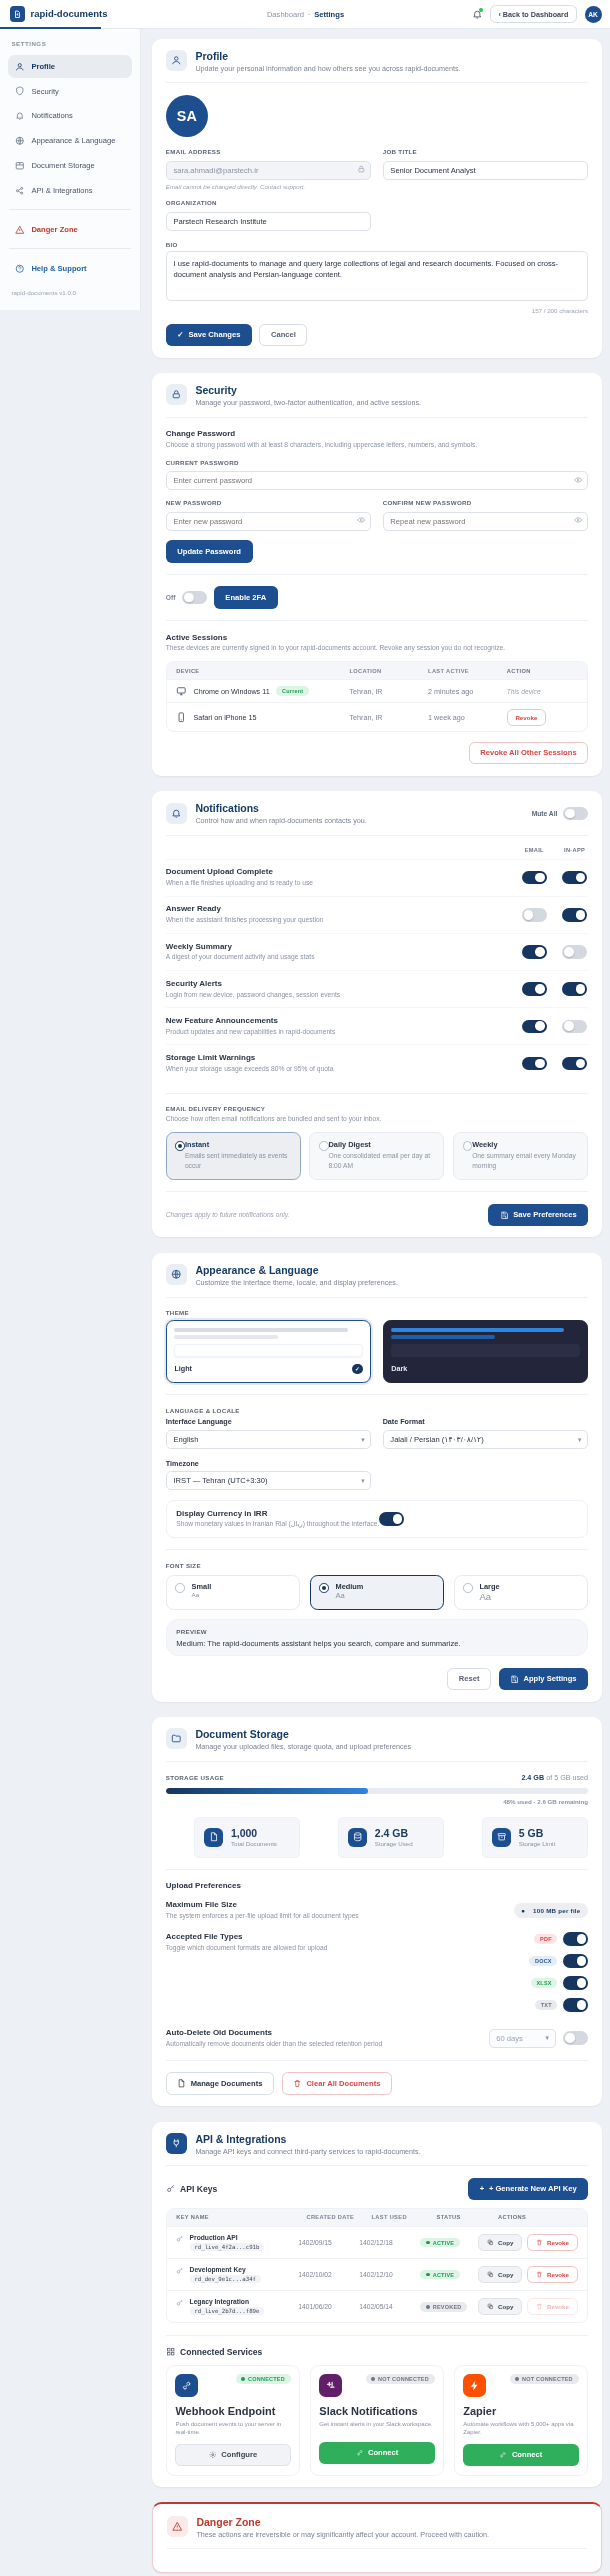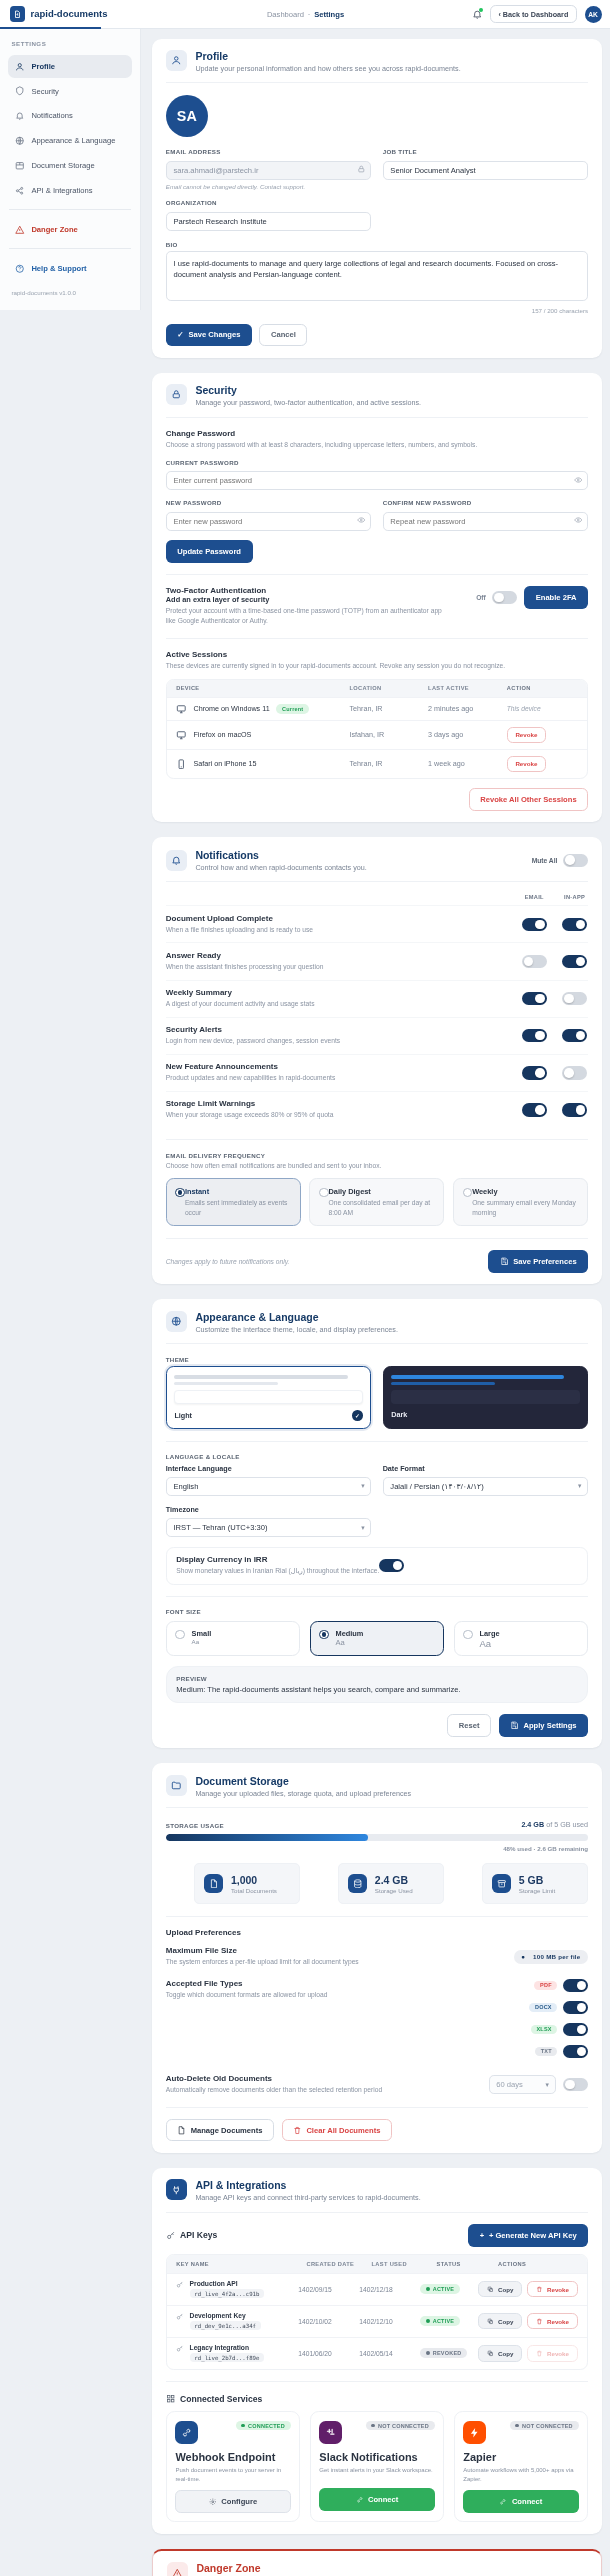--- a/index.html
+++ b/index.html
@@ -375,25 +375,20 @@
                   <circle cx="12" cy="12" r="2.5"></circle>
                 </svg>
               </span>
           </div>
         </div>
       </div>
       <button class="btn btn-primary" style="margin-top:9.5px;">Update Password</button>
 
       <div class="hdiv"></div>
       <div class="row-split">
-        <div style="max-width:286px;">
-          <div class="sub-title">Two-Factor Authentication</div>
-          <div class="sub-title" style="font-size:7.4px;">Add an extra layer of security</div>
-          <div class="sub-desc">Protect your account with a time-based one-time password (TOTP) from an authenticator app like Google Authenticator or Authy.</div>
-        </div>
         <div style="display:flex;align-items:center;gap:6.7px;flex:none;">
           <span style="font-size:6.7px;color:#7a8494;font-weight:bold;">Off</span>
           <span class="tgl"></span>
           <button class="btn btn-primary">Enable 2FA</button>
         </div>
       </div>
 
       <div class="hdiv"></div>
       <div class="sub-title">Active Sessions</div>
       <div class="sub-desc">These devices are currently signed in to your rapid-documents account. Revoke any session you do not recognize.</div>
@@ -416,34 +411,20 @@
             <span class="badge b-green">Current</span>
           </span>
           <span class="c-loc">Tehran, IR</span>
           <span class="c-act">2 minutes ago</span>
           <span class="c-action muted-it">This device</span>
         </div>
         <div class="tbl-row">
           <span class="c-dev">
             <span class="dev-ic">
                 <svg width="10.5" height="10.5" viewBox="0 0 24 24" fill="none" stroke="currentColor" stroke-width="2">
-                  <rect x="3" y="4" width="18" height="12" rx="2"></rect>
-                  <path d="M9 20h6M12 16v4"></path>
-                </svg>
-              </span>
-            <span>Firefox on macOS</span>
-          </span>
-          <span class="c-loc">Isfahan, IR</span>
-          <span class="c-act">3 days ago</span>
-          <span class="c-action"><button class="btn btn-red-outline btn-xs">Revoke</button></span>
-        </div>
-        <div class="tbl-row">
-          <span class="c-dev">
-            <span class="dev-ic">
-                <svg width="10.5" height="10.5" viewBox="0 0 24 24" fill="none" stroke="currentColor" stroke-width="2">
                   <rect x="7" y="2" width="10" height="20" rx="2"></rect>
                   <path d="M11 18h2"></path>
                 </svg>
               </span>
             <span>Safari on iPhone 15</span>
           </span>
           <span class="c-loc">Tehran, IR</span>
           <span class="c-act">1 week ago</span>
           <span class="c-action"><button class="btn btn-red-outline btn-xs">Revoke</button></span>
         </div>
@@ -714,21 +695,21 @@
         <span class="sec-ic">
             <svg width="10.5" height="10.5" viewBox="0 0 24 24" fill="none" stroke="currentColor" stroke-width="2">
               <path d="M3 7a2 2 0 012-2h4l2 2h8a2 2 0 012 2v9a2 2 0 01-2 2H5a2 2 0 01-2-2z"></path>
             </svg>
           </span>
         <div>
           <div class="sec-title">Document Storage</div>
           <div class="sec-sub">Manage your uploaded files, storage quota, and upload preferences</div>
         </div>
       </div>
-      <div class="row-split" style="align-items:flex-end;">
+      <div class="row-split" style="align-items:center;">
         <span class="lbl" style="margin:0;">STORAGE USAGE</span>
         <span style="font-size:7.2px;color:#8a93a2;"><b style="color:#16365f;">2.4 GB</b> <span>of 5 GB used</span></span>
       </div>
       <div class="bar-track">
           <div class="bar-fill" style="width: 48%;"></div>
         </div>
       <div style="font-size:6.2px;color:#8a93a2;text-align:right;margin-top:3.8px;font-weight:bold;">48% used · 2.6 GB remaining</div>
       <div class="stat-grid">
         <div class="stat">
           <span class="stat-ic">

